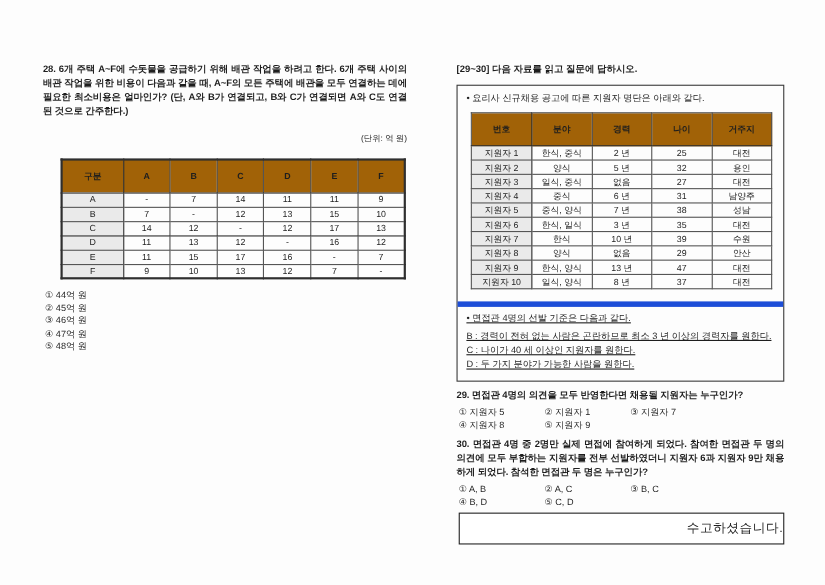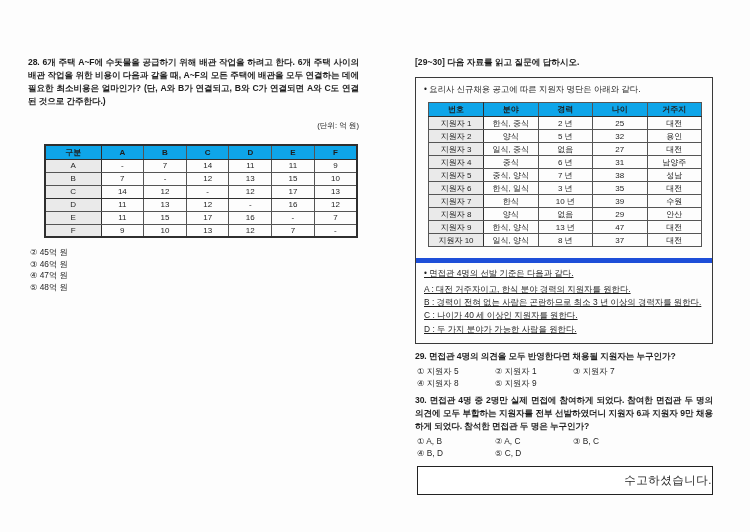--- a/index.html
+++ b/index.html
@@ -2,29 +2,29 @@
 <html><head>
 <meta charset="utf-8">
 <style>
   * { margin:0; padding:0; box-sizing:border-box; }
   html { background:#e8e8e8; }
   body {
     width:750px; height:532px; position:relative; overflow:hidden;
     background:#fdfdfd; color:#1e1e1e;
     font-family:"Liberation Sans","DejaVu Sans",sans-serif;
   }
-  .col-left  { position:absolute; left:28px;  top:56px; width:331px; }
+  .col-left  { position:absolute; left:39px;  top:56px; width:331px; }
   .col-right { position:absolute; left:415px; top:57px; width:298px; }
 
   .q-text { font-size:8.6px; line-height:13px; text-align:justify; font-weight:600; letter-spacing:-0.1px; }
   .unit-note { text-align:right; font-size:7.6px; margin-top:13px; margin-bottom:13px; }
 
   table { border-collapse:collapse; table-layout:fixed; font-size:8px; }
   th, td { text-align:center; vertical-align:middle; border:1px solid #555; padding:0; }
-  th { background:#0ea5e9; font-weight:600; height:14px; }
+  th { background:#a16207; font-weight:600; height:30px; }
   td { height:13px; }
   td.rowhead { background:#eaeaea; }
 
   .cost-table { width:314px; margin-left:16px; border:2px solid #2f2f2f; }
   .cost-table th:first-child, .cost-table td:first-child { width:56px; }
   .cost-table thead th { border-bottom:1.6px solid #2f2f2f; }
   .cost-table td:first-child, .cost-table th:first-child { border-right:1.6px solid #2f2f2f; }
   .cost-table tbody tr:nth-child(3) td { border-bottom:1.6px solid #2f2f2f; }
 
   .options-v { margin-top:9px; margin-left:2px; font-size:8.3px; }
@@ -124,20 +124,21 @@
           <td>9</td>
           <td>10</td>
           <td>13</td>
           <td>12</td>
           <td>7</td>
           <td>-</td>
         </tr>
       </tbody>
     </table>
   <div class="options-v">
+      <div>① 44억 원</div>
       <div>② 45억 원</div>
       <div>③ 46억 원</div>
       <div>④ 47억 원</div>
       <div>⑤ 48억 원</div>
     </div>
 </div>
 
 <div class="col-right">
   <div class="passage-label">[29~30] 다음 자료를 읽고 질문에 답하시오.</div>
 
@@ -224,21 +225,20 @@
               <td>8 년</td>
               <td>37</td>
               <td>대전</td>
             </tr>
           </tbody>
         </table>
     </div>
     <div class="box-bottom">
       <div class="bullet-line">• 면접관 4명의 선발 기준은 다음과 같다.</div>
       <div class="criteria">
-          <div>A : 대전 거주자이고, 한식 분야 경력의 지원자를 원한다.</div>
           <div>B : 경력이 전혀 없는 사람은 곤란하므로 최소 3 년 이상의 경력자를 원한다.</div>
           <div>C : 나이가 40 세 이상인 지원자를 원한다.</div>
           <div>D : 두 가지 분야가 가능한 사람을 원한다.</div>
         </div>
     </div>
   </div>
 
   <div class="question-block">
     <div class="q-text">29. 면접관 4명의 의견을 모두 반영한다면 채용될 지원자는 누구인가?</div>
     <div class="options-grid">

